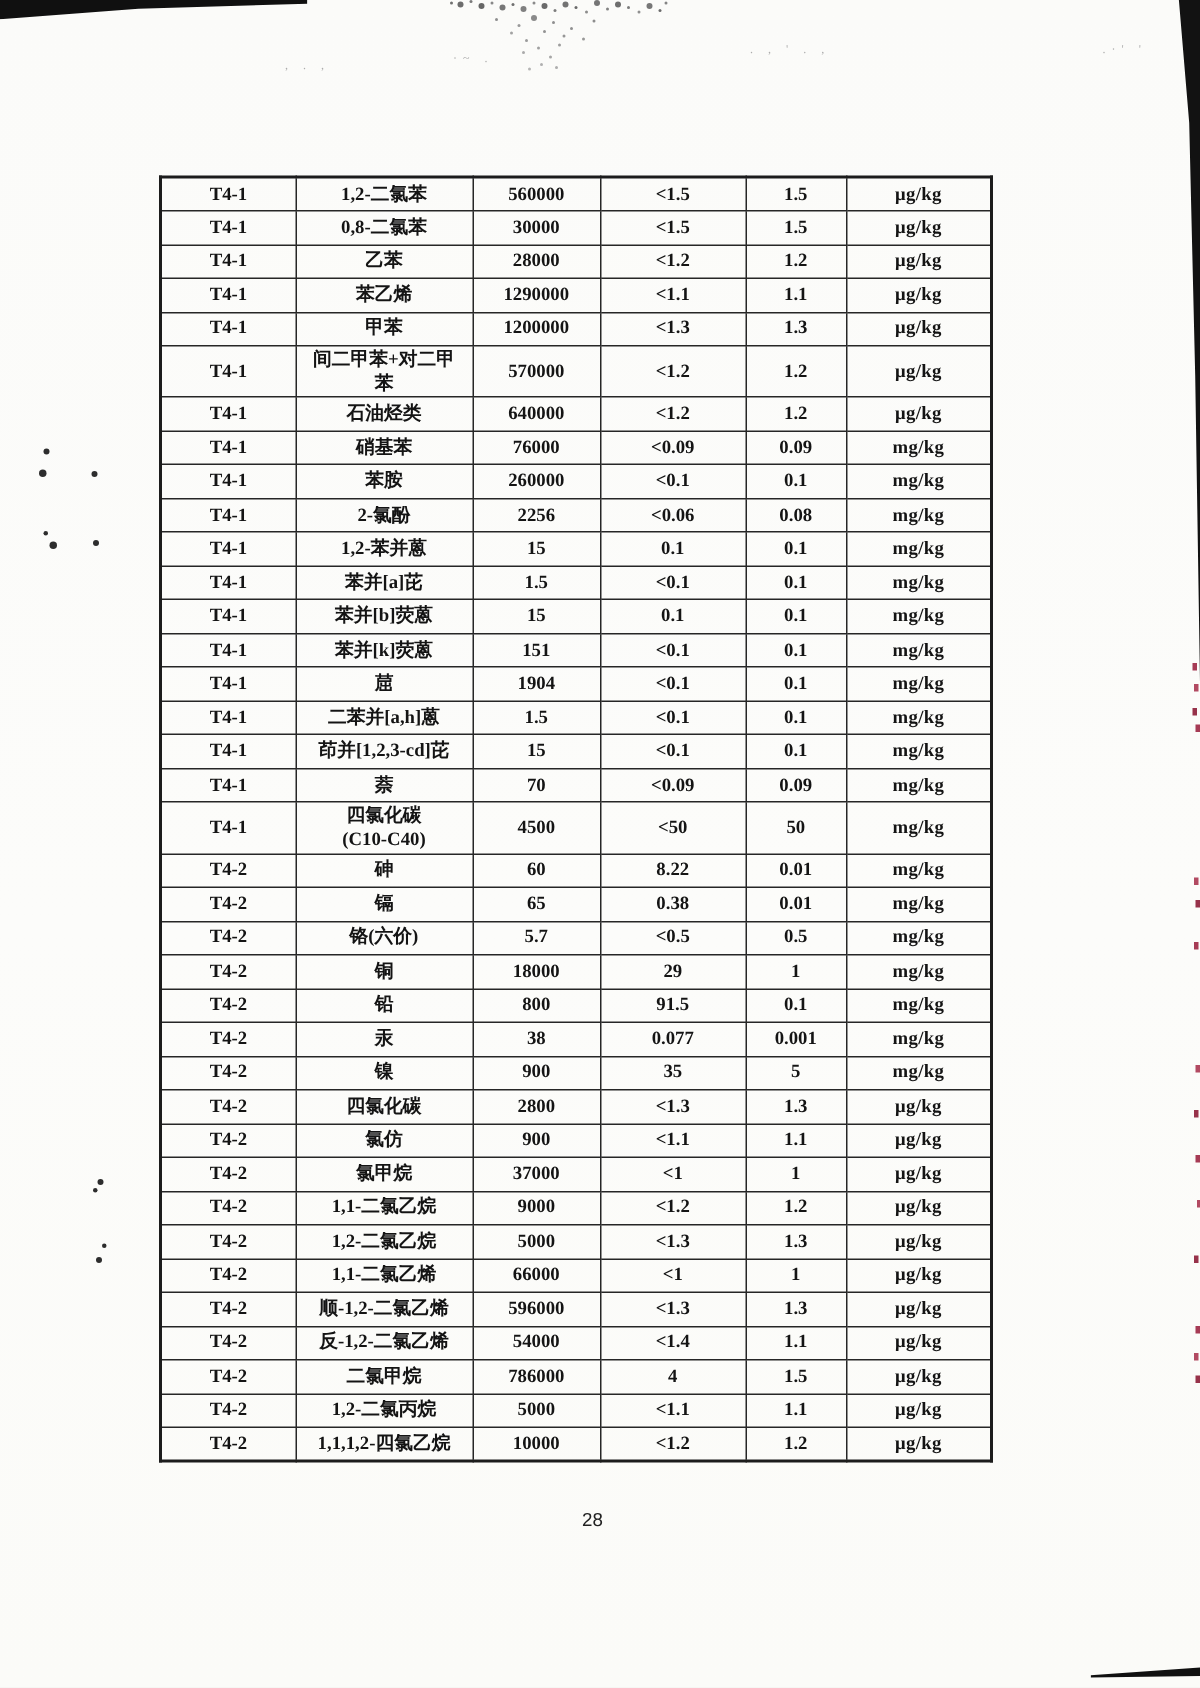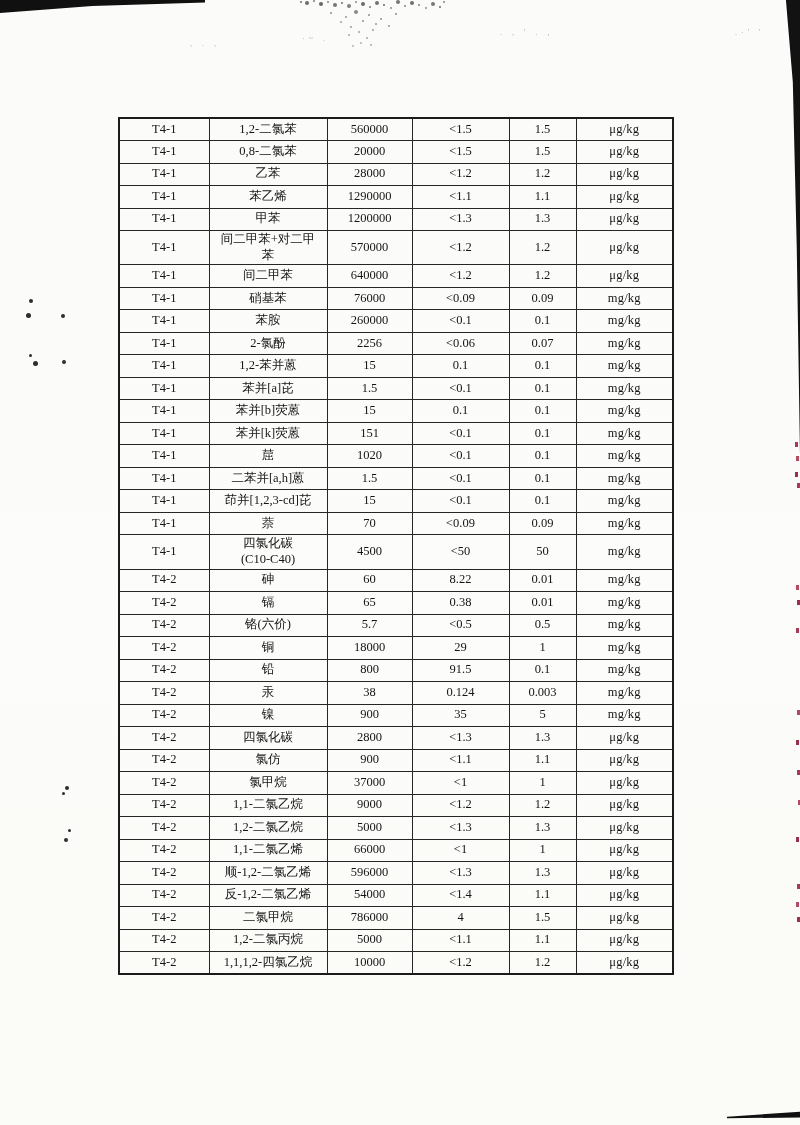--- a/index.html
+++ b/index.html
@@ -8,23 +8,24 @@
     background:#f4f4f2;
     font-family:"Liberation Serif","DejaVu Serif",serif;
   }
   .page{
     position:relative;width:800px;height:1125px;
     background:linear-gradient(180deg,#fbfbf9 0%,#fcfcfa 55%,#fbfbf8 100%);
     color:#181818;
   }
   
   table.results{
-    position:absolute;left:118px;top:117px;width:554px;
+    position:absolute;left:106px;top:117px;width:554px;
     border-collapse:collapse;table-layout:fixed;
     border:2px solid #1c1c1c;
+    font-weight:bold;
   }
   table.results td{
     border:1.4px solid #262626;
     border-top-width:1.6px;border-bottom-width:1.6px;
     text-align:center;vertical-align:middle;
     padding:1px 2px;
     font-size:12.5px;line-height:1.25;
     color:#141414;
     overflow:hidden;
   }
@@ -131,21 +132,21 @@
     <td class="c-sample">T4-1</td>
     <td class="c-analyte">1,2-二氯苯</td>
     <td class="c-limit">560000</td>
     <td class="c-result">&lt;1.5</td>
     <td class="c-dl">1.5</td>
     <td class="c-unit">μg/kg</td>
   </tr>
         <tr>
     <td class="c-sample">T4-1</td>
     <td class="c-analyte">0,8-二氯苯</td>
-    <td class="c-limit">20000</td>
+    <td class="c-limit">30000</td>
     <td class="c-result">&lt;1.5</td>
     <td class="c-dl">1.5</td>
     <td class="c-unit">μg/kg</td>
   </tr>
         <tr>
     <td class="c-sample">T4-1</td>
     <td class="c-analyte">乙苯</td>
     <td class="c-limit">28000</td>
     <td class="c-result">&lt;1.2</td>
     <td class="c-dl">1.2</td>
@@ -171,21 +172,21 @@
     <td class="c-sample">T4-1</td>
     <td class="c-analyte">间二甲苯+对二甲
 苯</td>
     <td class="c-limit">570000</td>
     <td class="c-result">&lt;1.2</td>
     <td class="c-dl">1.2</td>
     <td class="c-unit">μg/kg</td>
   </tr>
         <tr>
     <td class="c-sample">T4-1</td>
-    <td class="c-analyte">间二甲苯</td>
+    <td class="c-analyte">石油烃类</td>
     <td class="c-limit">640000</td>
     <td class="c-result">&lt;1.2</td>
     <td class="c-dl">1.2</td>
     <td class="c-unit">μg/kg</td>
   </tr>
         <tr>
     <td class="c-sample">T4-1</td>
     <td class="c-analyte">硝基苯</td>
     <td class="c-limit">76000</td>
     <td class="c-result">&lt;0.09</td>
@@ -198,21 +199,21 @@
     <td class="c-limit">260000</td>
     <td class="c-result">&lt;0.1</td>
     <td class="c-dl">0.1</td>
     <td class="c-unit">mg/kg</td>
   </tr>
         <tr>
     <td class="c-sample">T4-1</td>
     <td class="c-analyte">2-氯酚</td>
     <td class="c-limit">2256</td>
     <td class="c-result">&lt;0.06</td>
-    <td class="c-dl">0.07</td>
+    <td class="c-dl">0.08</td>
     <td class="c-unit">mg/kg</td>
   </tr>
         <tr>
     <td class="c-sample">T4-1</td>
     <td class="c-analyte">1,2-苯并蒽</td>
     <td class="c-limit">15</td>
     <td class="c-result">0.1</td>
     <td class="c-dl">0.1</td>
     <td class="c-unit">mg/kg</td>
   </tr>
@@ -236,21 +237,21 @@
     <td class="c-sample">T4-1</td>
     <td class="c-analyte">苯并[k]荧蒽</td>
     <td class="c-limit">151</td>
     <td class="c-result">&lt;0.1</td>
     <td class="c-dl">0.1</td>
     <td class="c-unit">mg/kg</td>
   </tr>
         <tr>
     <td class="c-sample">T4-1</td>
     <td class="c-analyte">䓛</td>
-    <td class="c-limit">1020</td>
+    <td class="c-limit">1904</td>
     <td class="c-result">&lt;0.1</td>
     <td class="c-dl">0.1</td>
     <td class="c-unit">mg/kg</td>
   </tr>
         <tr>
     <td class="c-sample">T4-1</td>
     <td class="c-analyte">二苯并[a,h]蒽</td>
     <td class="c-limit">1.5</td>
     <td class="c-result">&lt;0.1</td>
     <td class="c-dl">0.1</td>
@@ -318,22 +319,22 @@
     <td class="c-analyte">铅</td>
     <td class="c-limit">800</td>
     <td class="c-result">91.5</td>
     <td class="c-dl">0.1</td>
     <td class="c-unit">mg/kg</td>
   </tr>
         <tr>
     <td class="c-sample">T4-2</td>
     <td class="c-analyte">汞</td>
     <td class="c-limit">38</td>
-    <td class="c-result">0.124</td>
-    <td class="c-dl">0.003</td>
+    <td class="c-result">0.077</td>
+    <td class="c-dl">0.001</td>
     <td class="c-unit">mg/kg</td>
   </tr>
         <tr>
     <td class="c-sample">T4-2</td>
     <td class="c-analyte">镍</td>
     <td class="c-limit">900</td>
     <td class="c-result">35</td>
     <td class="c-dl">5</td>
     <td class="c-unit">mg/kg</td>
   </tr>
@@ -421,13 +422,14 @@
     <td class="c-sample">T4-2</td>
     <td class="c-analyte">1,1,1,2-四氯乙烷</td>
     <td class="c-limit">10000</td>
     <td class="c-result">&lt;1.2</td>
     <td class="c-dl">1.2</td>
     <td class="c-unit">μg/kg</td>
   </tr>
       </tbody>
   </table>
 
+  <div class="pageno">28</div>
 </div>
 
 </body></html>

